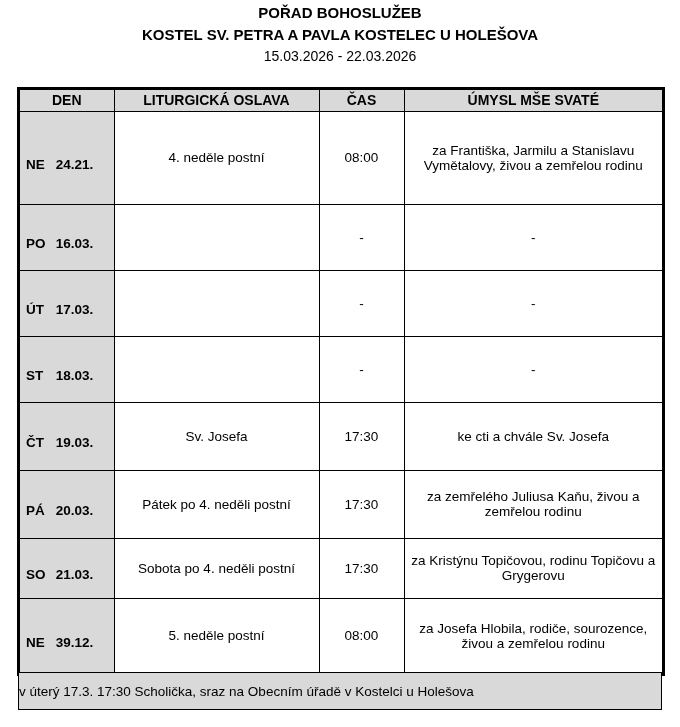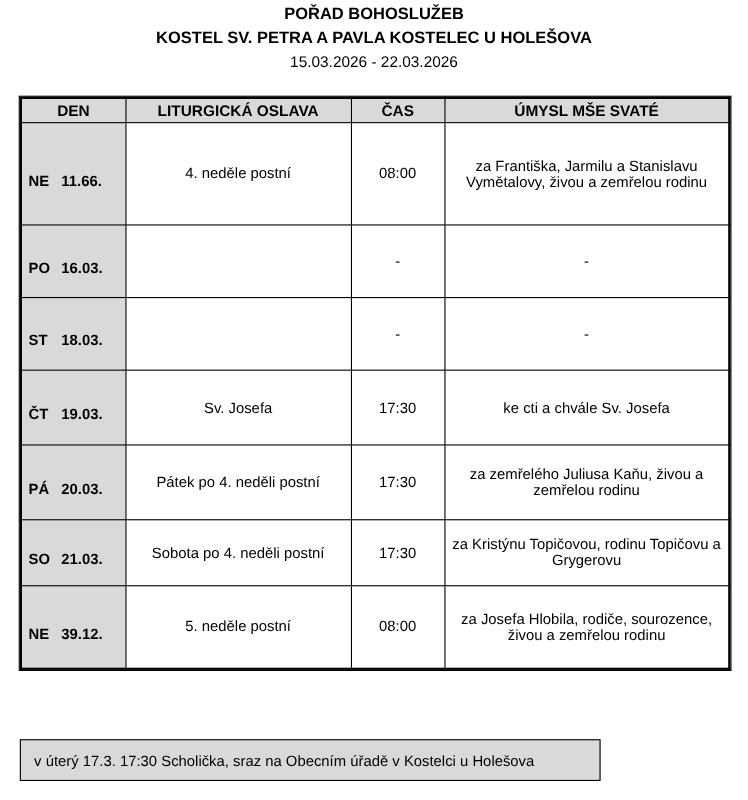--- a/index.html
+++ b/index.html
@@ -88,28 +88,28 @@
   tr.r4 { height: 66px; }
   tr.r5 { height: 68px; }
   tr.r6 { height: 68px; }
   tr.r7 { height: 60px; }
   tr.r8 { height: 76px; }
 
   .footer-note {
     position: absolute;
     left: 18px;
     top: 672px;
-    width: 528px;
+    width: 644px;
     height: 38px;
     box-sizing: border-box;
     background: #d9d9d9;
     border: 1px solid #000000;
     display: flex;
     align-items: center;
-    padding-left: 12px;
+    padding-left: 0;
     font-size: 13.5px;
   }
 </style>
 </head>
 <body>
 
 <div class="page">
 
   <div class="titles">
     <div class="title-main">POŘAD BOHOSLUŽEB</div>
@@ -127,33 +127,39 @@
       </colgroup>
       <tbody>
           <tr class="head-row">
         <th>DEN</th>
         <th>LITURGICKÁ OSLAVA</th>
         <th>ČAS</th>
         <th>ÚMYSL MŠE SVATÉ</th>
       </tr>
 
       <tr class="r1">
-        <td class="den-cell"><span class="den-day">NE</span> <span>11.66.</span></td>
+        <td class="den-cell"><span class="den-day">NE</span> <span>24.21.</span></td>
         <td class="oslava-cell">4. neděle postní</td>
         <td class="cas-cell">08:00</td>
         <td class="umysl-cell">za Františka, Jarmilu a Stanislavu Vymětalovy, živou a zemřelou rodinu</td>
       </tr>
 
       <tr class="r2">
         <td class="den-cell"><span class="den-day">PO</span> <span>16.03.</span></td>
         <td class="oslava-cell"></td>
         <td class="cas-cell">-</td>
         <td class="umysl-cell">-</td>
       </tr>
 
+      <tr class="r3">
+        <td class="den-cell"><span class="den-day">ÚT</span> <span>17.03.</span></td>
+        <td class="oslava-cell"></td>
+        <td class="cas-cell">-</td>
+        <td class="umysl-cell">-</td>
+      </tr>
 
       <tr class="r4">
         <td class="den-cell"><span class="den-day">ST</span> <span>18.03.</span></td>
         <td class="oslava-cell"></td>
         <td class="cas-cell">-</td>
         <td class="umysl-cell">-</td>
       </tr>
 
       <tr class="r5">
         <td class="den-cell"><span class="den-day">ČT</span> <span>19.03.</span></td>

